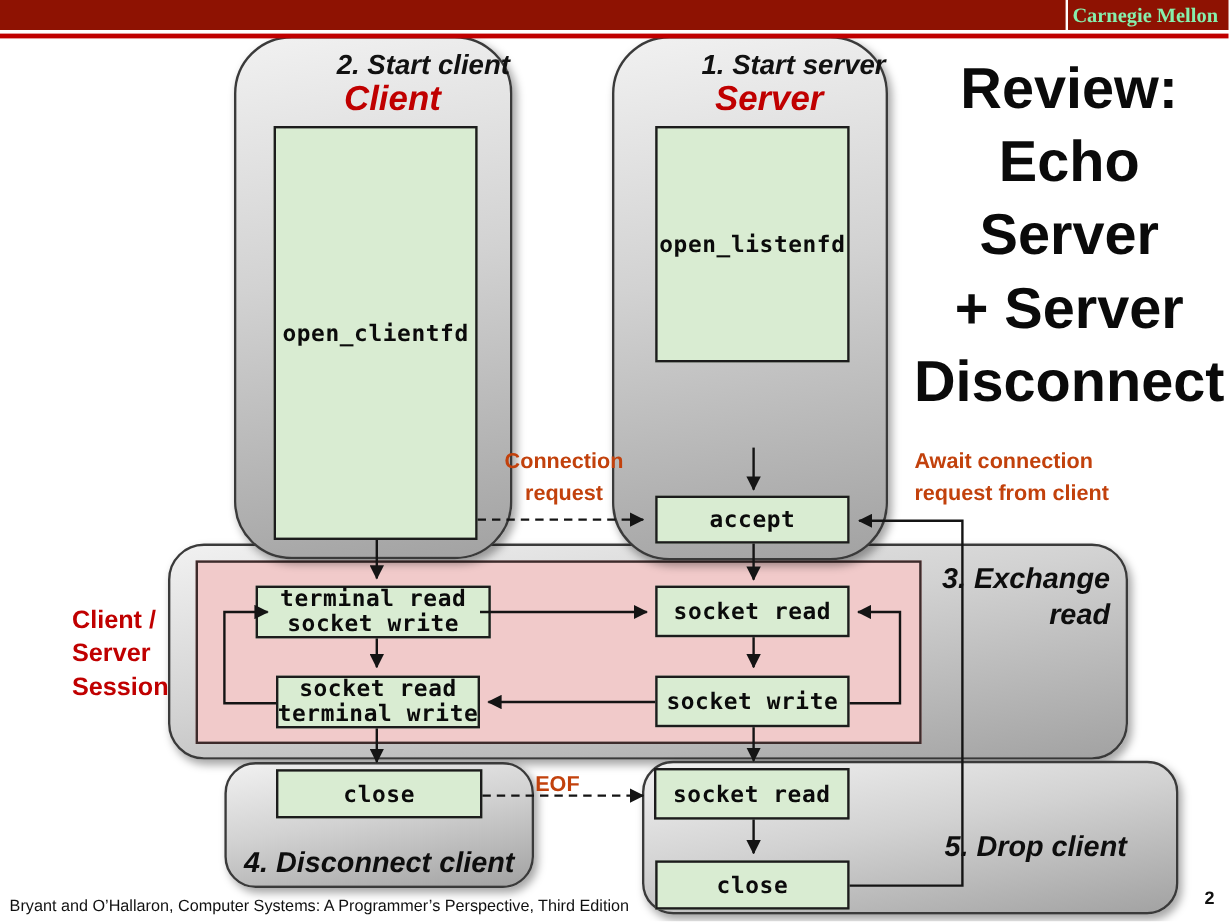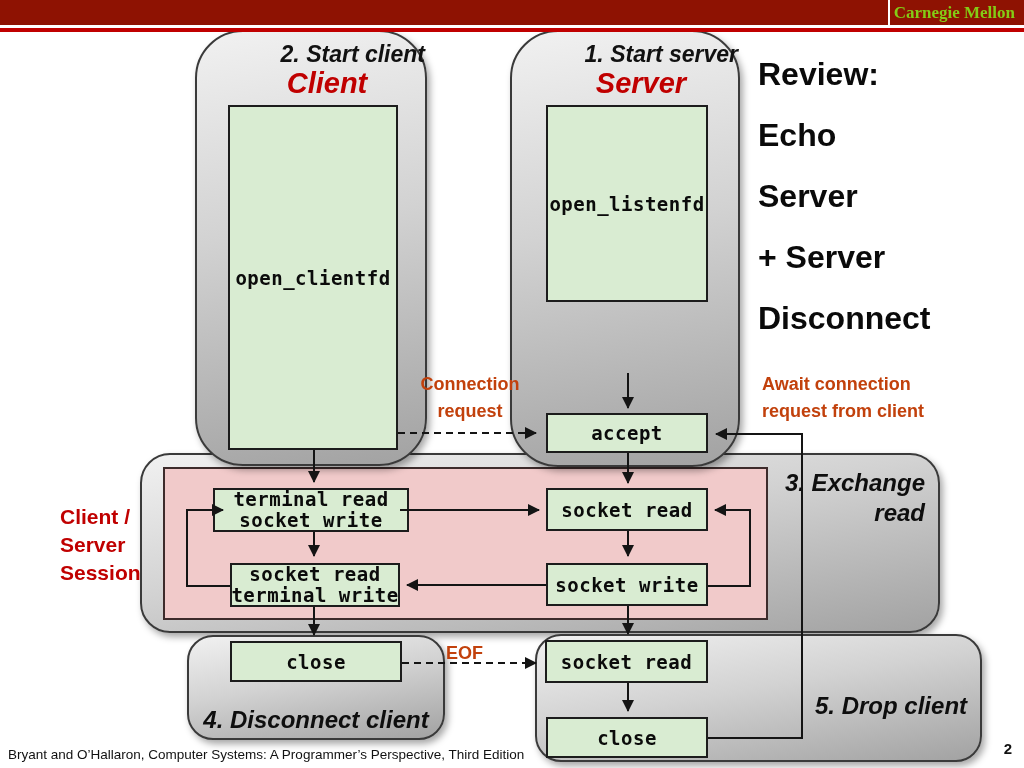--- a/index.html
+++ b/index.html
@@ -4,21 +4,21 @@
 <style>
   html,body{margin:0;padding:0;background:#fff;}
   .slide{
     position:relative;width:1024px;height:768px;overflow:hidden;background:#ffffff;
     font-family:"Liberation Sans","DejaVu Sans",sans-serif;color:#111;
   }
   
   .brand-bar{position:absolute;left:0;top:0;width:1024px;height:25px;background:#8e1202;z-index:8;}
   .brand-divider{position:absolute;left:888px;top:0;width:2px;height:25px;background:#ffffff;}
   .brand{
-    position:absolute;right:9px;top:0;height:22px;line-height:25px;color:#84cc16;
+    position:absolute;right:9px;top:0;height:22px;line-height:25px;color:#86efac;
     font-family:"Liberation Serif","DejaVu Serif",serif;font-weight:bold;font-size:17px;
   }
   .accent-line{position:absolute;left:0;top:28px;width:1024px;height:4px;background:#c00000;z-index:8;}
 
   
   .panel{
     position:absolute;border:2px solid #3a3a3a;box-sizing:border-box;
     background:linear-gradient(170deg,#f1f1f1 0%,#d2d2d2 45%,#a2a2a2 100%);
     box-shadow:3px 4px 7px rgba(0,0,0,0.35);
   }
@@ -39,22 +39,22 @@
     font-family:"DejaVu Sans Mono","Liberation Mono",monospace;font-weight:bold;
     font-size:19px;line-height:22px;color:#0b0b0b;letter-spacing:0.5px;white-space:nowrap;
   }
 
   
   .note{position:absolute;z-index:5;font-weight:bold;font-size:18px;line-height:27px;color:#c2410c;}
   .bignum{position:absolute;z-index:5;font-weight:bold;font-style:italic;font-size:24px;line-height:30px;color:#0e0e0e;}
   .red-label{position:absolute;z-index:5;font-weight:bold;font-size:21px;line-height:28px;color:#c00000;}
 
   .title{
-    position:absolute;left:758px;top:44px;width:266px;z-index:5;
-    font-weight:bold;font-size:32px;line-height:61px;color:#0a0a0a;
+    position:absolute;left:758px;top:44px;width:266px;z-index:5;text-align:center;
+    font-weight:bold;font-size:48px;line-height:61px;color:#0a0a0a;
   }
 
   .footer{position:absolute;left:8px;top:747px;z-index:5;font-size:13.5px;color:#111;}
   .pagenum{position:absolute;right:12px;top:740px;z-index:5;font-size:15px;font-weight:bold;color:#111;}
 
   .wires{position:absolute;left:0;top:0;z-index:6;pointer-events:none;}
 </style>
 </head>
 <body>
 
@@ -137,21 +137,21 @@
     <div>Client /</div>
     <div>Server</div>
     <div>Session</div>
   </div>
   <div class="bignum" style="left:760px;top:468px;width:165px;text-align:right;">
     <div>3. Exchange</div>
     <div>read</div>
   </div>
   <div class="note" style="left:446px;top:640px;">EOF</div>
   <div class="bignum" style="left:187px;top:705px;width:258px;text-align:center;">4. Disconnect client</div>
-  <div class="bignum" style="left:815px;top:691px;width:180px;text-align:left;">5. Drop client</div>
+  <div class="bignum" style="left:773px;top:691px;width:180px;text-align:center;">5. Drop client</div>
 
   <div class="footer">Bryant and O’Hallaron, Computer Systems: A Programmer’s Perspective, Third Edition</div>
   <div class="pagenum">2</div>
 
   <svg class="wires" width="1024" height="768" viewBox="0 0 1024 768">
     <defs>
       <marker id="arr" markerUnits="userSpaceOnUse" markerWidth="12" markerHeight="12" refX="11" refY="6" orient="auto">
         <path d="M0,0 L12,6 L0,12 Z" fill="#141414"></path>
       </marker>
     </defs>

